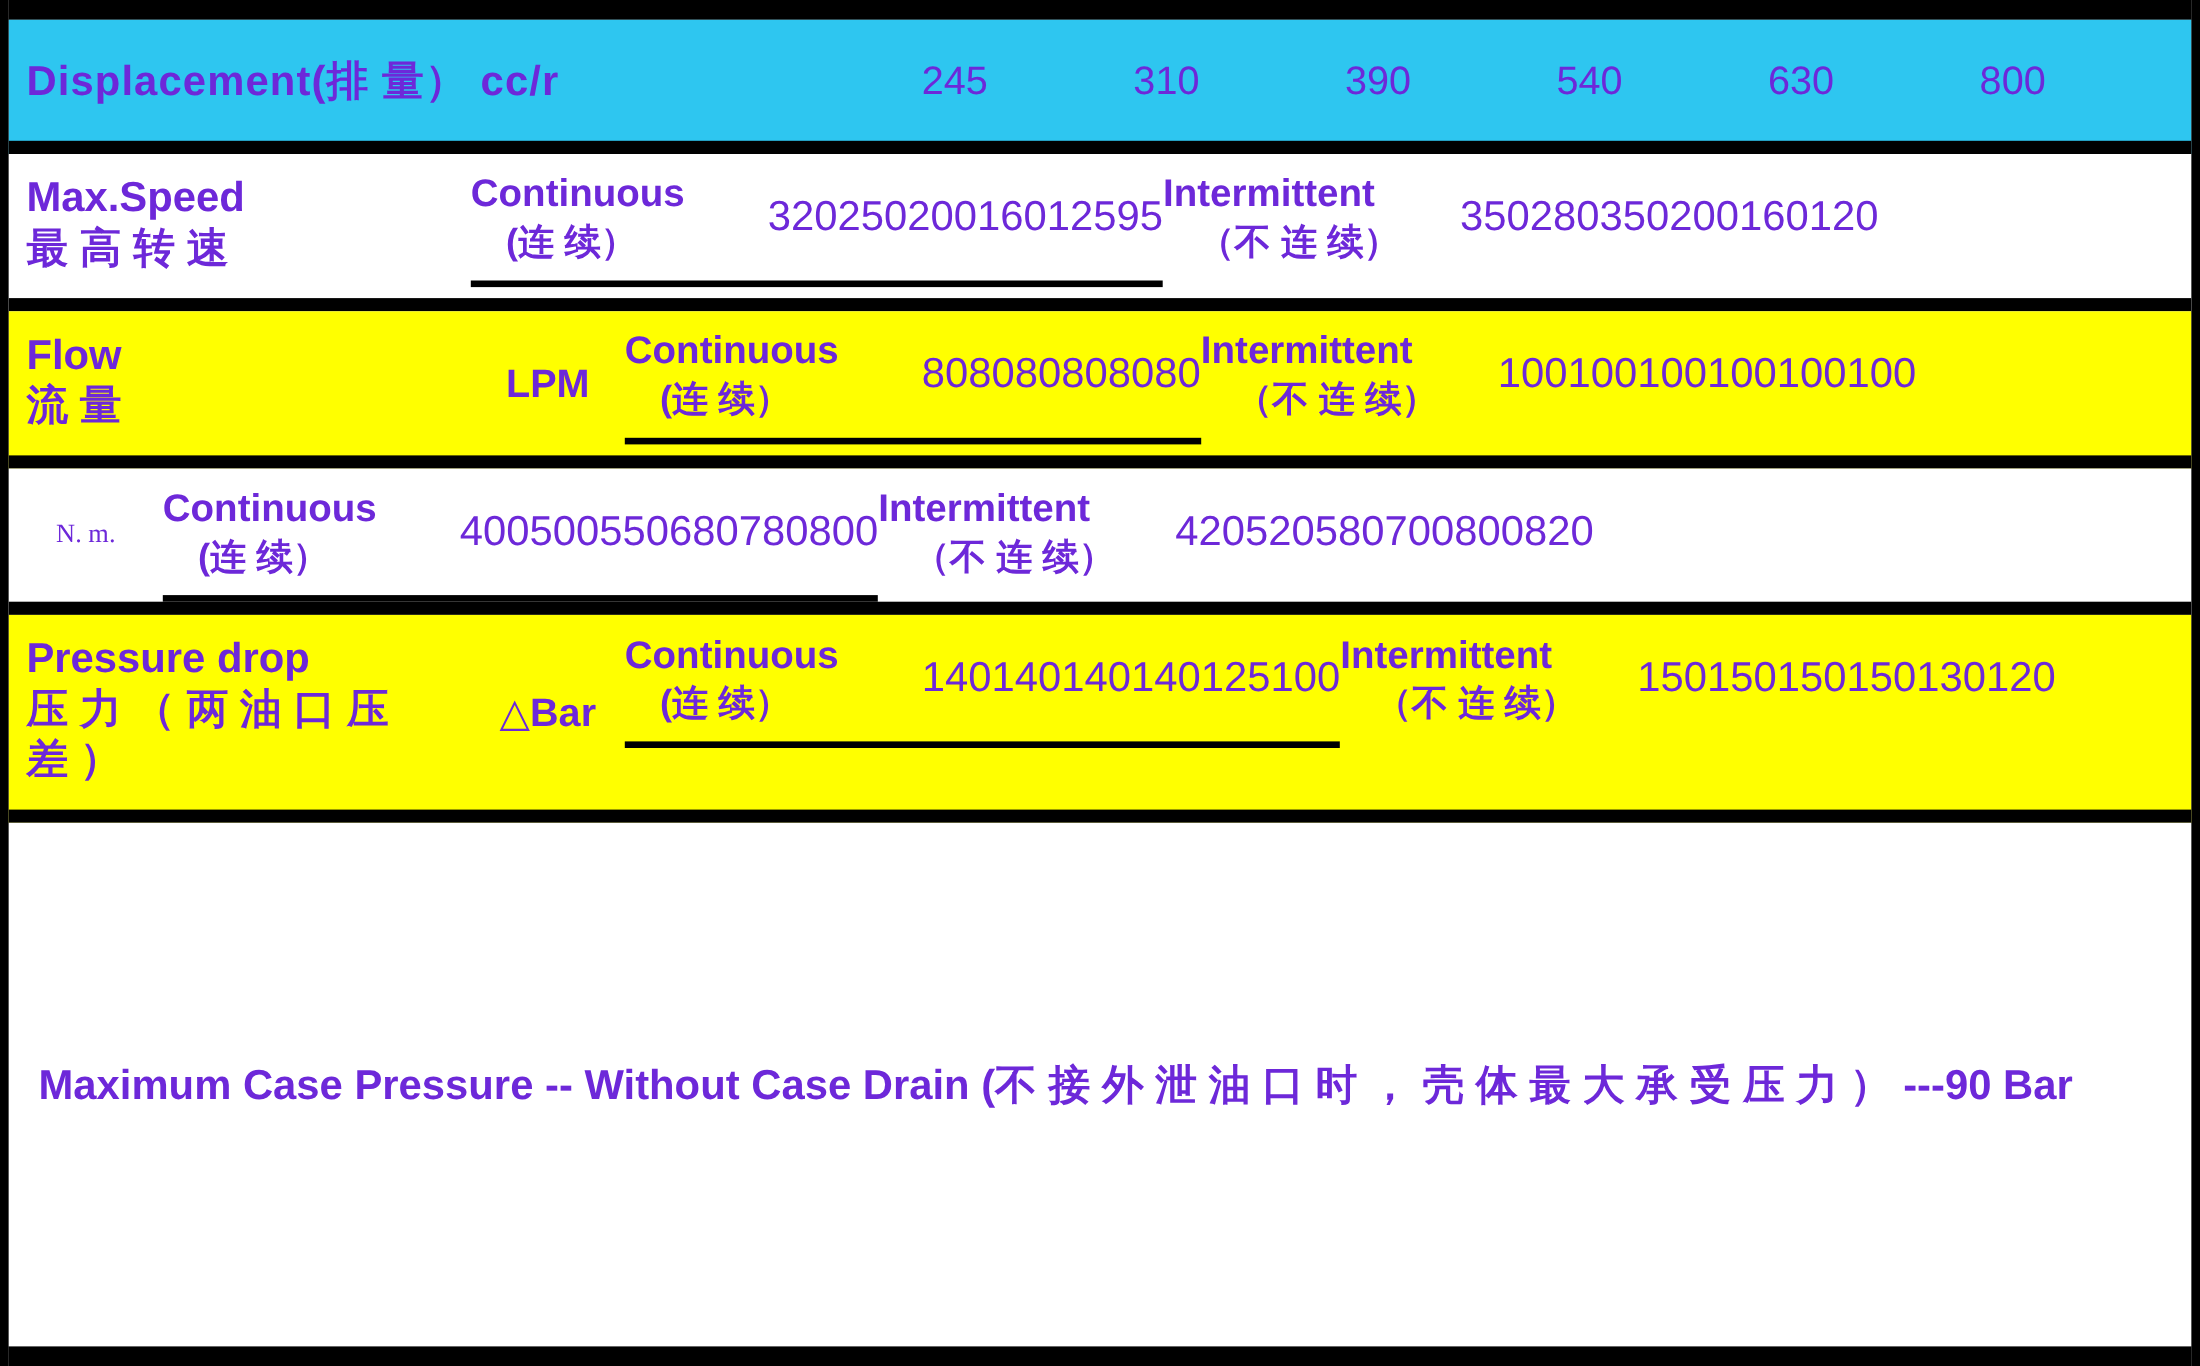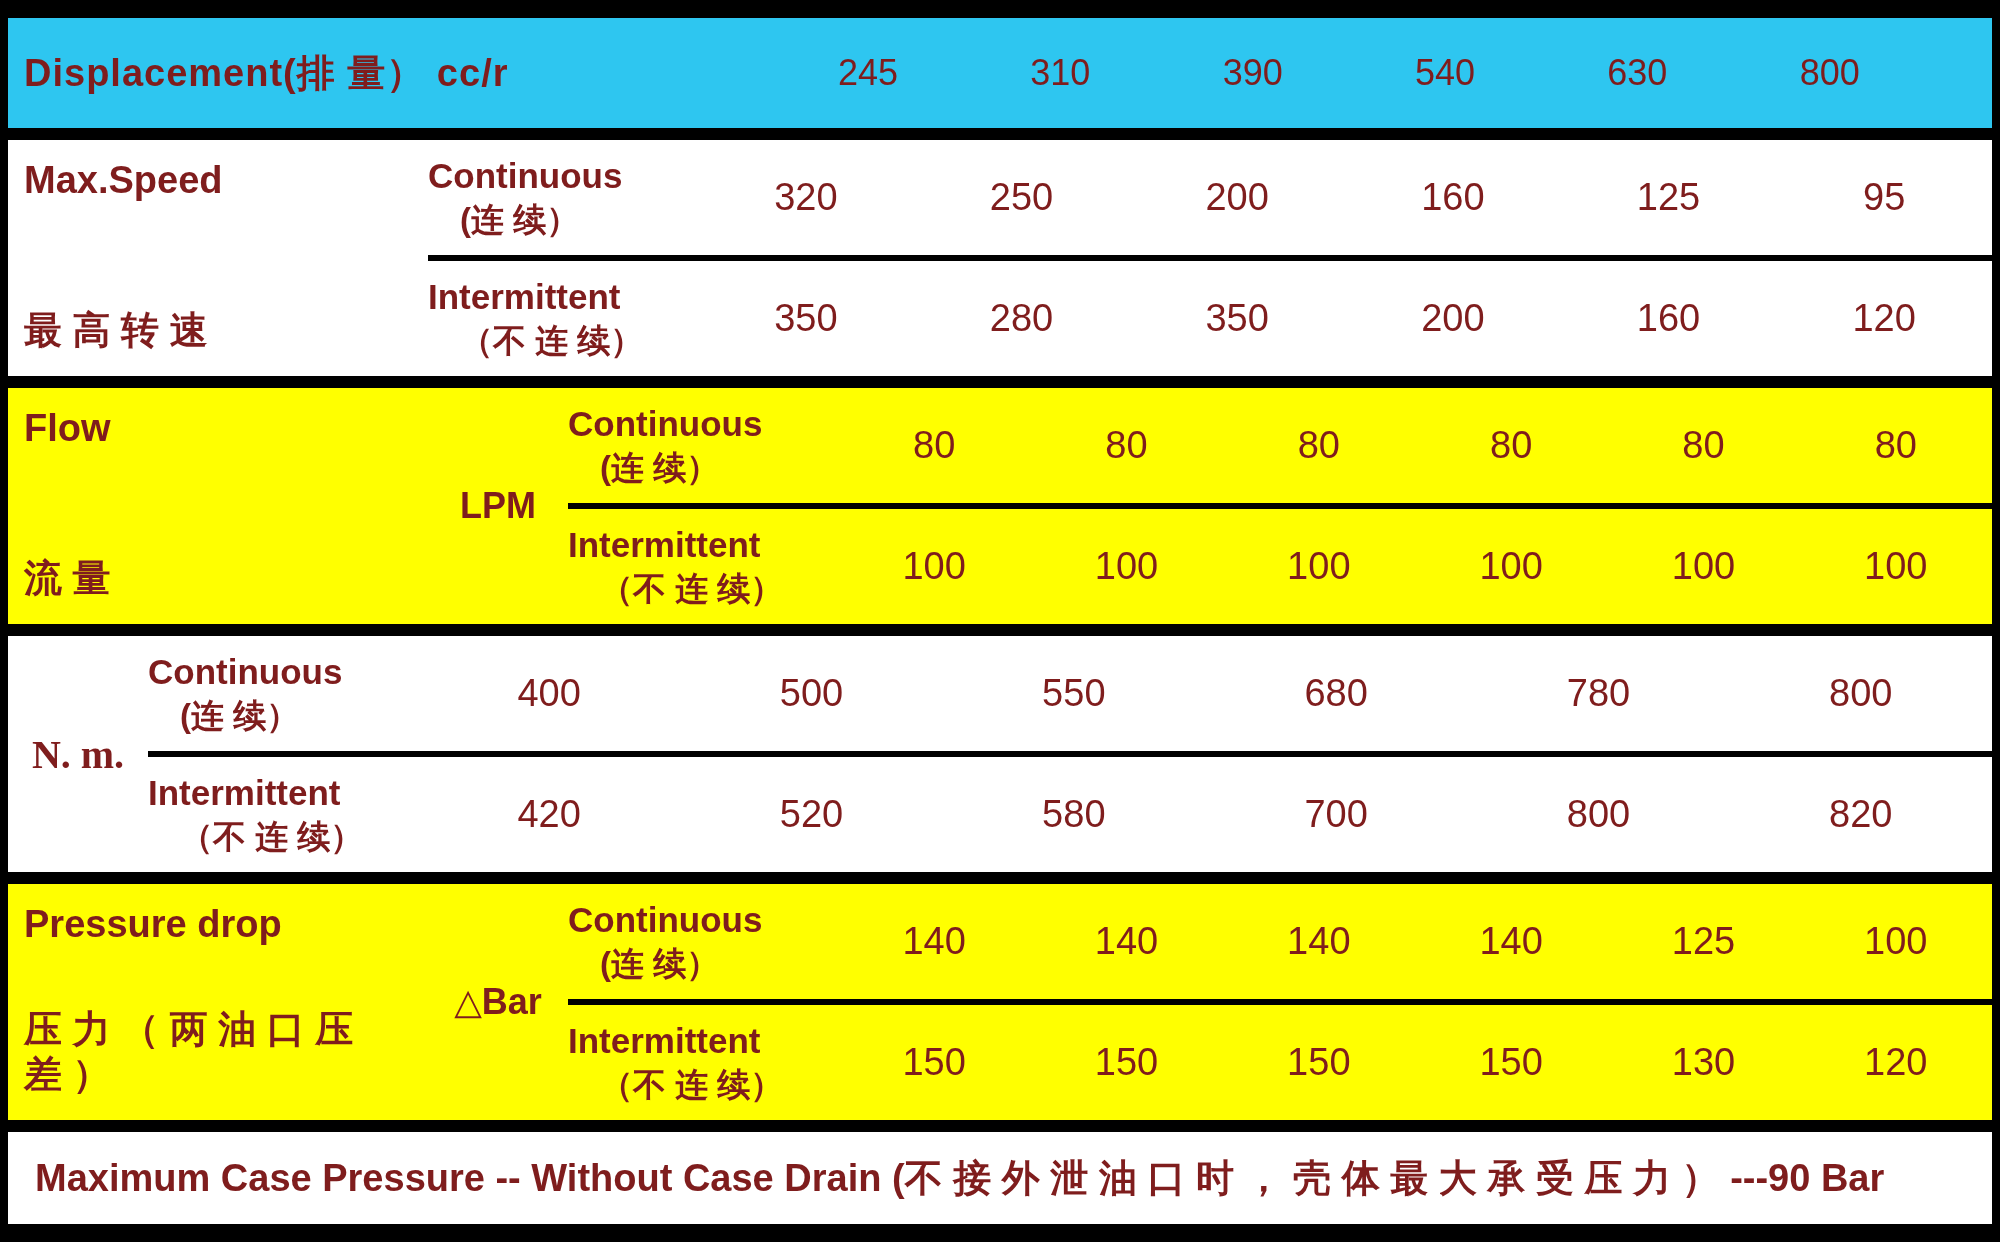--- a/index.html
+++ b/index.html
@@ -2,21 +2,21 @@
 <html><head>
 <meta charset="utf-8">
 <style>
   html,body { margin:0; padding:0; background:#ffffff; }
   .page {
     width:2000px; height:1242px; box-sizing:border-box;
     background:#ffffff;
     border-left:8px solid #000; border-right:8px solid #000;
     display:flex; flex-direction:column;
     font-family:"Liberation Sans","DejaVu Sans",sans-serif;
-    color:#7f1d1d;
+    color:#6d28d9;
   }
   .bar { background:#000; flex:none; }
   .bar.top { height:18px; }
   .bar.bottom { height:18px; }
 
   
   .header-row {
     flex:none; height:110px; display:flex; align-items:center;
     border-bottom:12px solid #000;
   }
@@ -32,22 +32,22 @@
   .sec-param {
     width:420px; box-sizing:border-box; padding:18px 0 22px 16px;
     display:flex; flex-direction:column; justify-content:space-between;
     font-size:38px; font-weight:bold; line-height:1.2;
   }
   .param-zh { max-width:350px; }
   .sec-unit {
     width:140px; display:flex; align-items:center; justify-content:center;
     font-size:36px; font-weight:bold; white-space:nowrap;
   }
-  .sec-unit.serif { font-family:"Liberation Serif","DejaVu Serif",serif; font-weight:bold; font-size:40px; }
-  .sec-rows { flex:1; display:flex; flex-direction:column; }
+  .sec-unit.serif { font-family:"Liberation Serif","DejaVu Serif",serif; font-weight:normal; font-size:24px; }
+  .sec-rows { flex:1; display:flex; }
   .subrow { height:115px; display:flex; align-items:center; }
   .subrow.cont { border-bottom:6px solid #000; }
   .subrow-label {
     width:270px; box-sizing:border-box;
     font-size:35px; font-weight:bold; line-height:1.3;
   }
   .subrow-label .zh { font-size:33px;margin-left:32px; }
   .val { flex:1; text-align:center; font-size:38px; font-weight:normal; }
 
   

